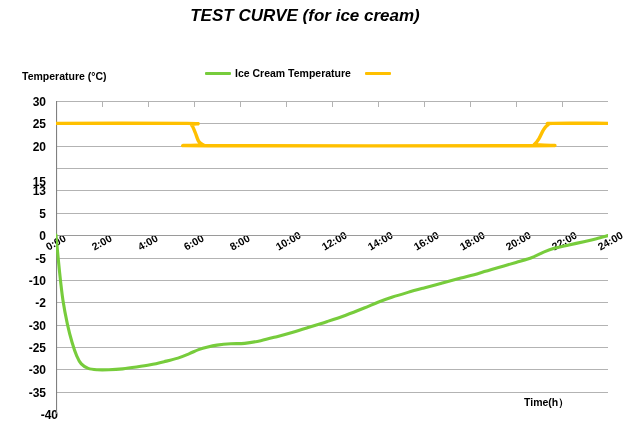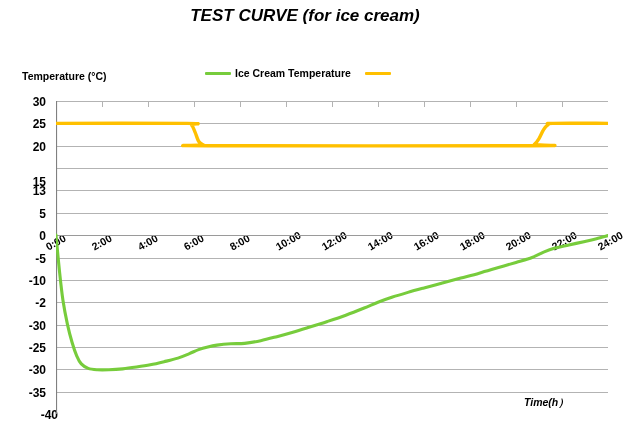--- a/index.html
+++ b/index.html
@@ -23,21 +23,20 @@
   .y-axis-title{
     position:absolute;left:22px;top:70px;
     font-size:10.5px;font-weight:bold;color:#000;
     white-space:nowrap;
   }
 
   .x-axis-title{
     position:absolute;left:524px;top:396px;
     font-size:10.5px;font-weight:bold;color:#000;
     white-space:nowrap;
-    font-style:italic;
   }
 
   
   .legend{
     position:absolute;left:205px;top:68px;
     display:flex;align-items:center;gap:14px;
     font-size:10.5px;font-weight:bold;color:#000;
     white-space:nowrap;
   }
   .legend-item{display:flex;align-items:center;gap:4px;}

